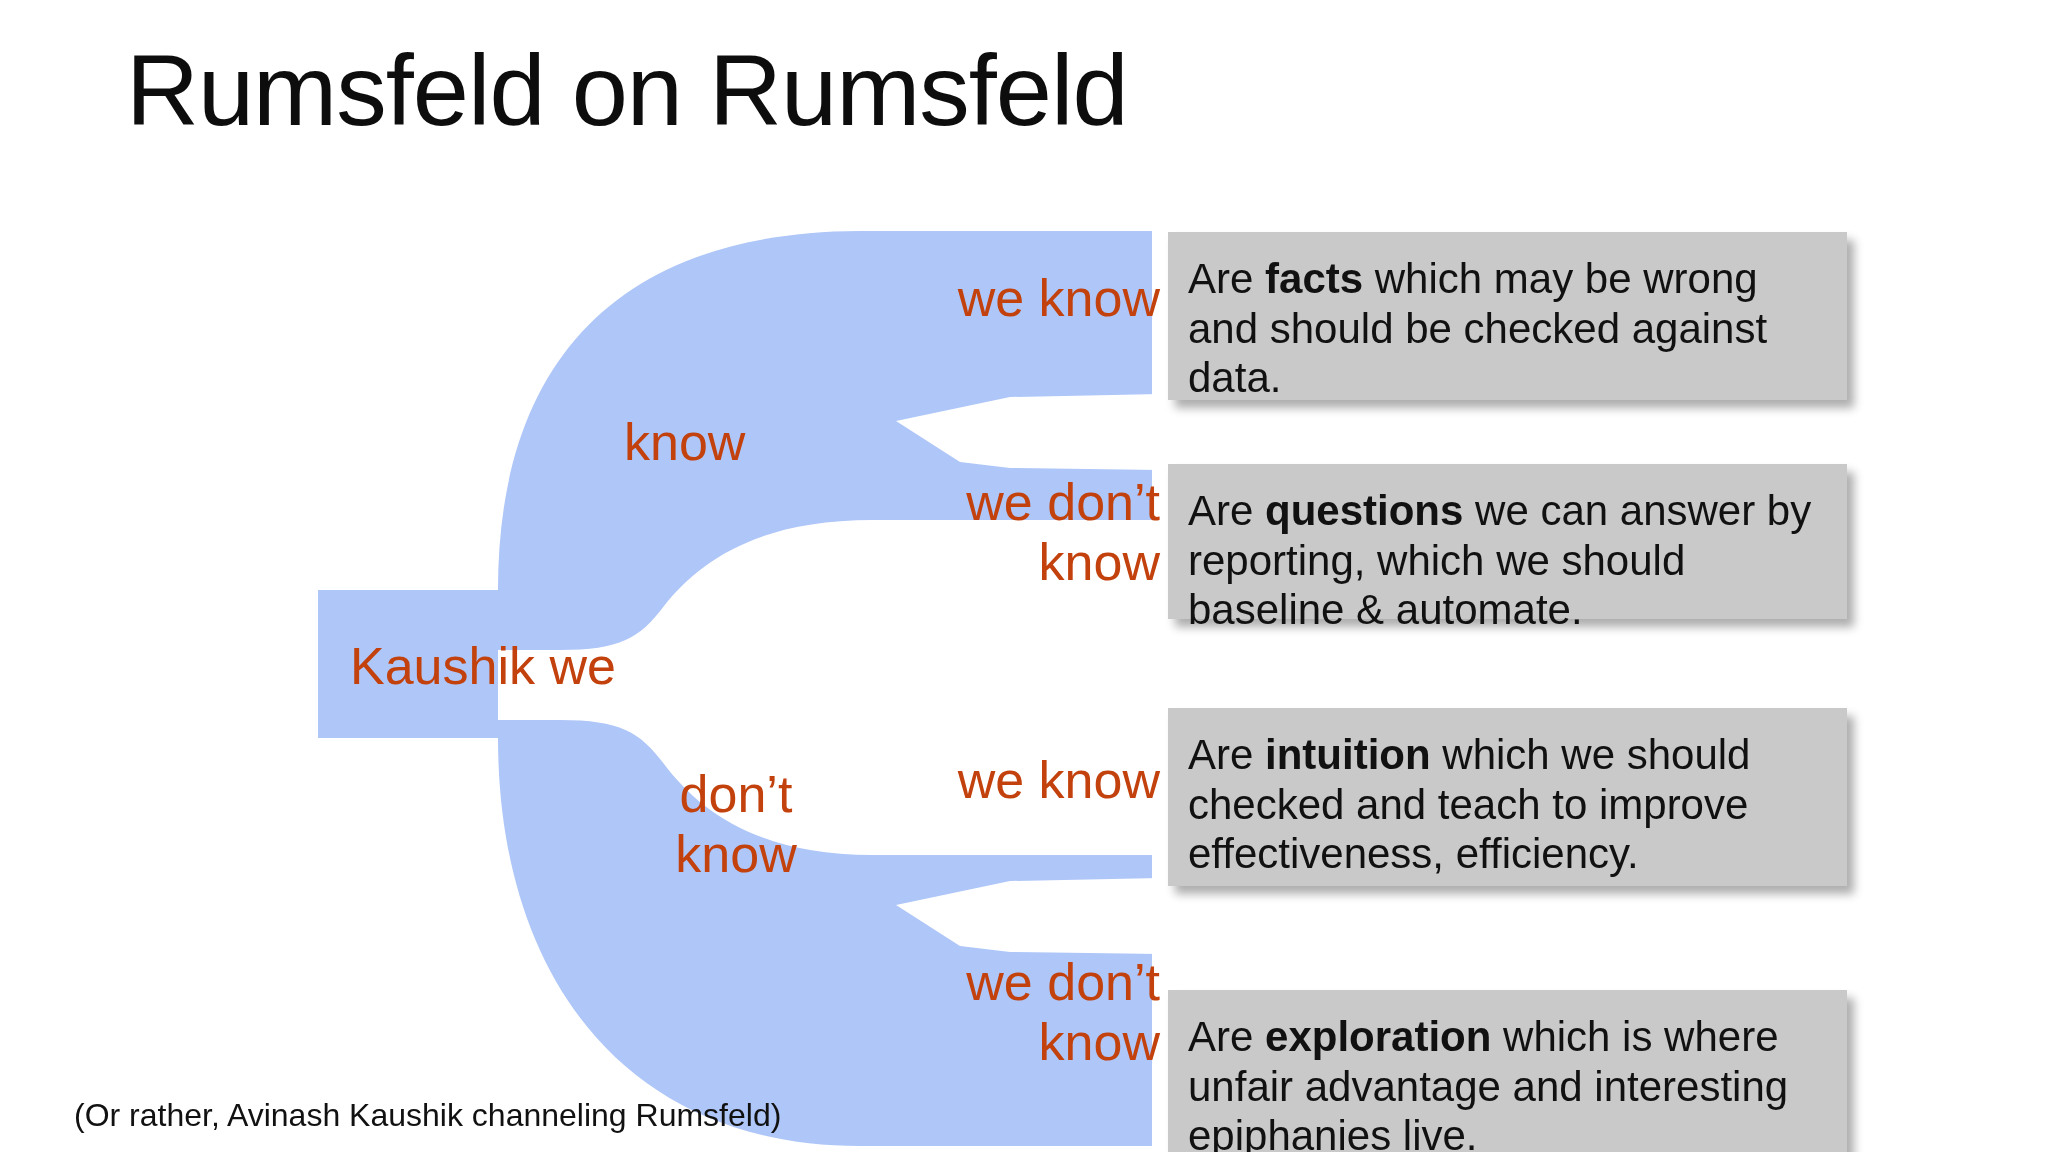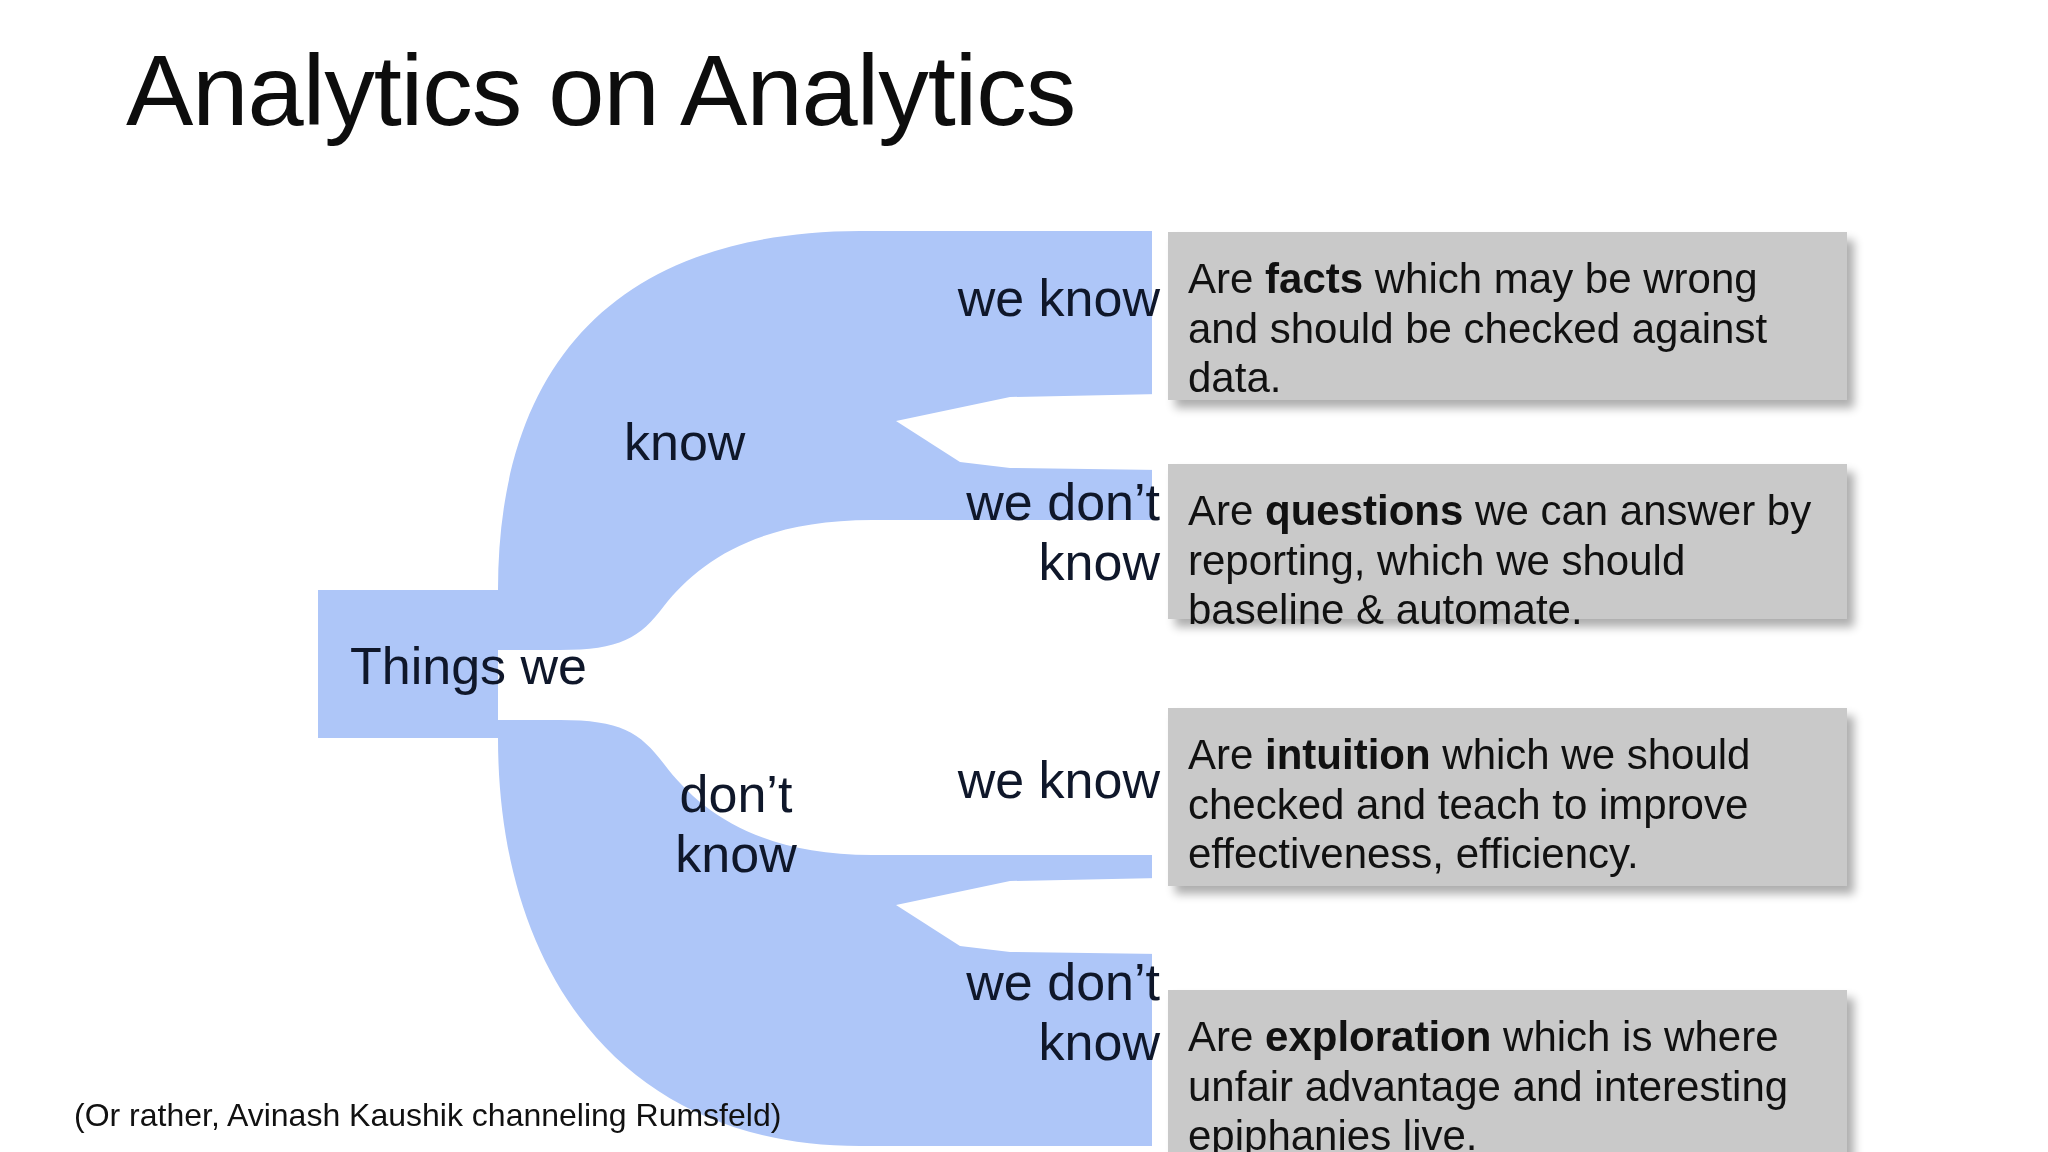--- a/index.html
+++ b/index.html
@@ -42,21 +42,21 @@
     left: 0;
     top: 0;
     width: 2048px;
     height: 1152px;
     display: block;
   }
 
   
   .flow-label {
     position: absolute;
-    color: #0f172a;
+    color: #c2410c;
     font-weight: 400;
     line-height: 1.16;
     white-space: pre-line;
   }
   #label-root {
     left: 350px;
     top: 636px;
     font-size: 52px;
   }
   #label-branch-know {
@@ -125,21 +125,21 @@
     left: 74px;
     top: 1097px;
     font-size: 32px;
     color: #111111;
     white-space: nowrap;
   }
 </style>
 </head>
 <body>
 
-<div id="slide-title">Analytics on Analytics</div>
+<div id="slide-title">Rumsfeld on Rumsfeld</div>
 
 <div id="diagram-stage">
 
   <svg id="fan-svg" viewBox="0 0 2048 1152" xmlns="http://www.w3.org/2000/svg">
     <defs>
       <filter id="soft-shadow" x="-20%" y="-20%" width="160%" height="160%">
         <feDropShadow dx="4" dy="5" stdDeviation="5" flood-color="#000000" flood-opacity="0.22"></feDropShadow>
       </filter>
     </defs>
 
@@ -187,21 +187,21 @@
       <path fill="#ffffff" d="M 896,905
                L 1010,881
                L 1160,878
                L 1160,954
                L 1010,952
                L 960,946 Z"></path>
 
     </g>
   </svg>
 
-  <div class="flow-label" id="label-root">Things we</div>
+  <div class="flow-label" id="label-root">Kaushik we</div>
 
   <div class="flow-label" id="label-branch-know">know</div>
 
   <div class="flow-label" id="label-branch-dontknow">don’t
 know</div>
 
   <div class="flow-label" id="label-leaf-1">we know</div>
 
   <div class="flow-label" id="label-leaf-2">we don’t
 know</div>

